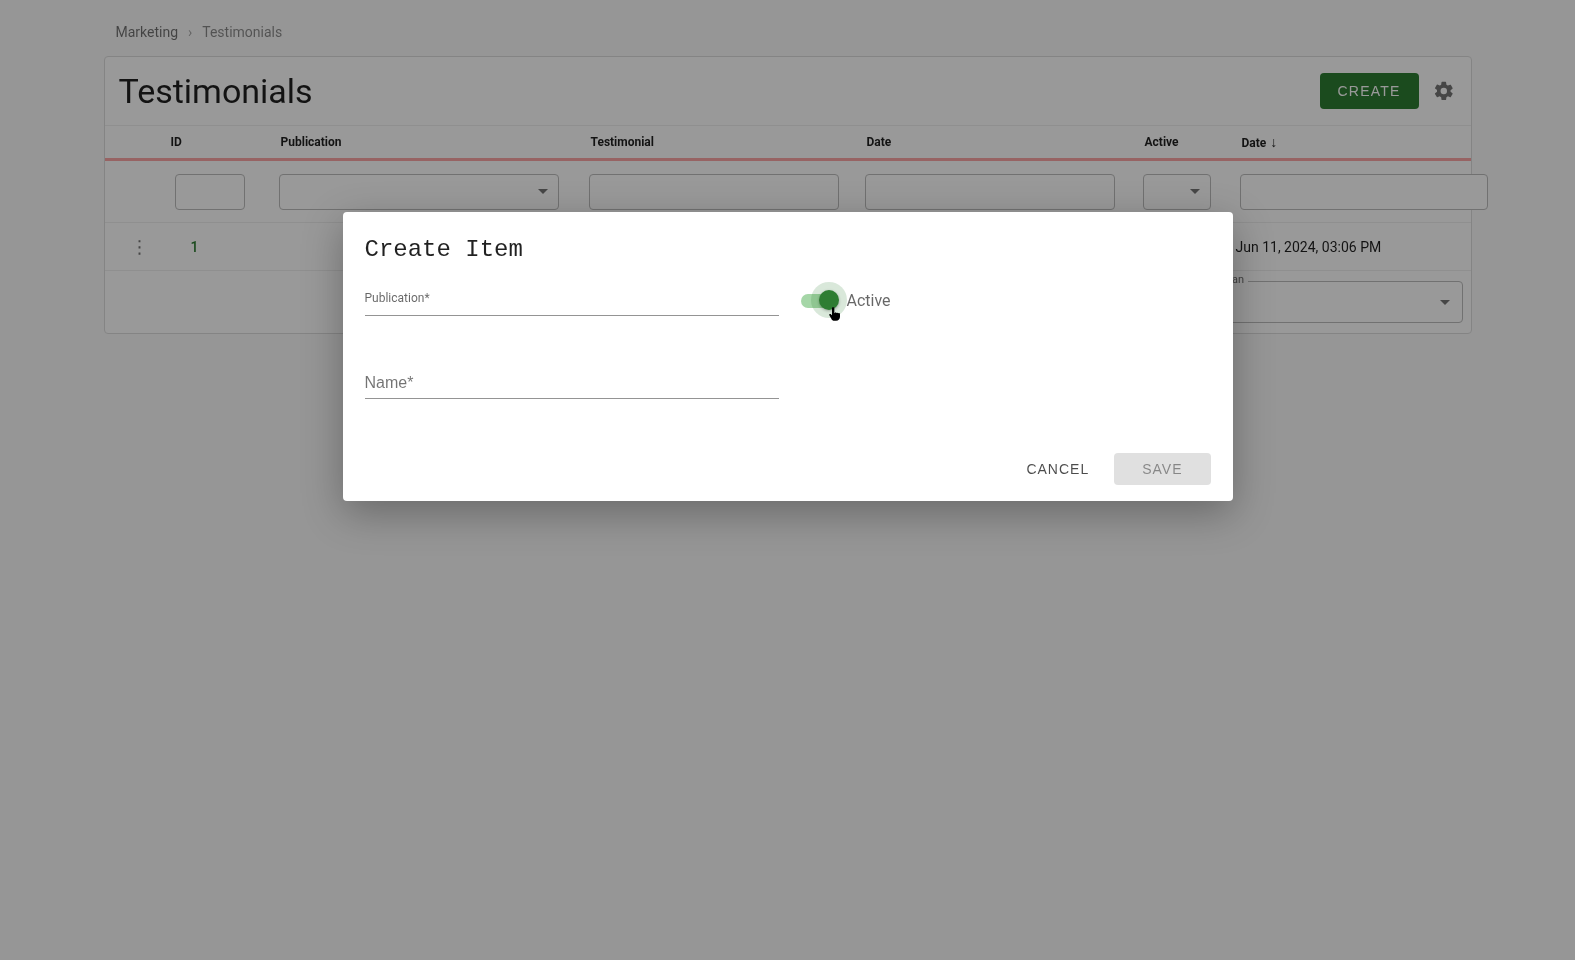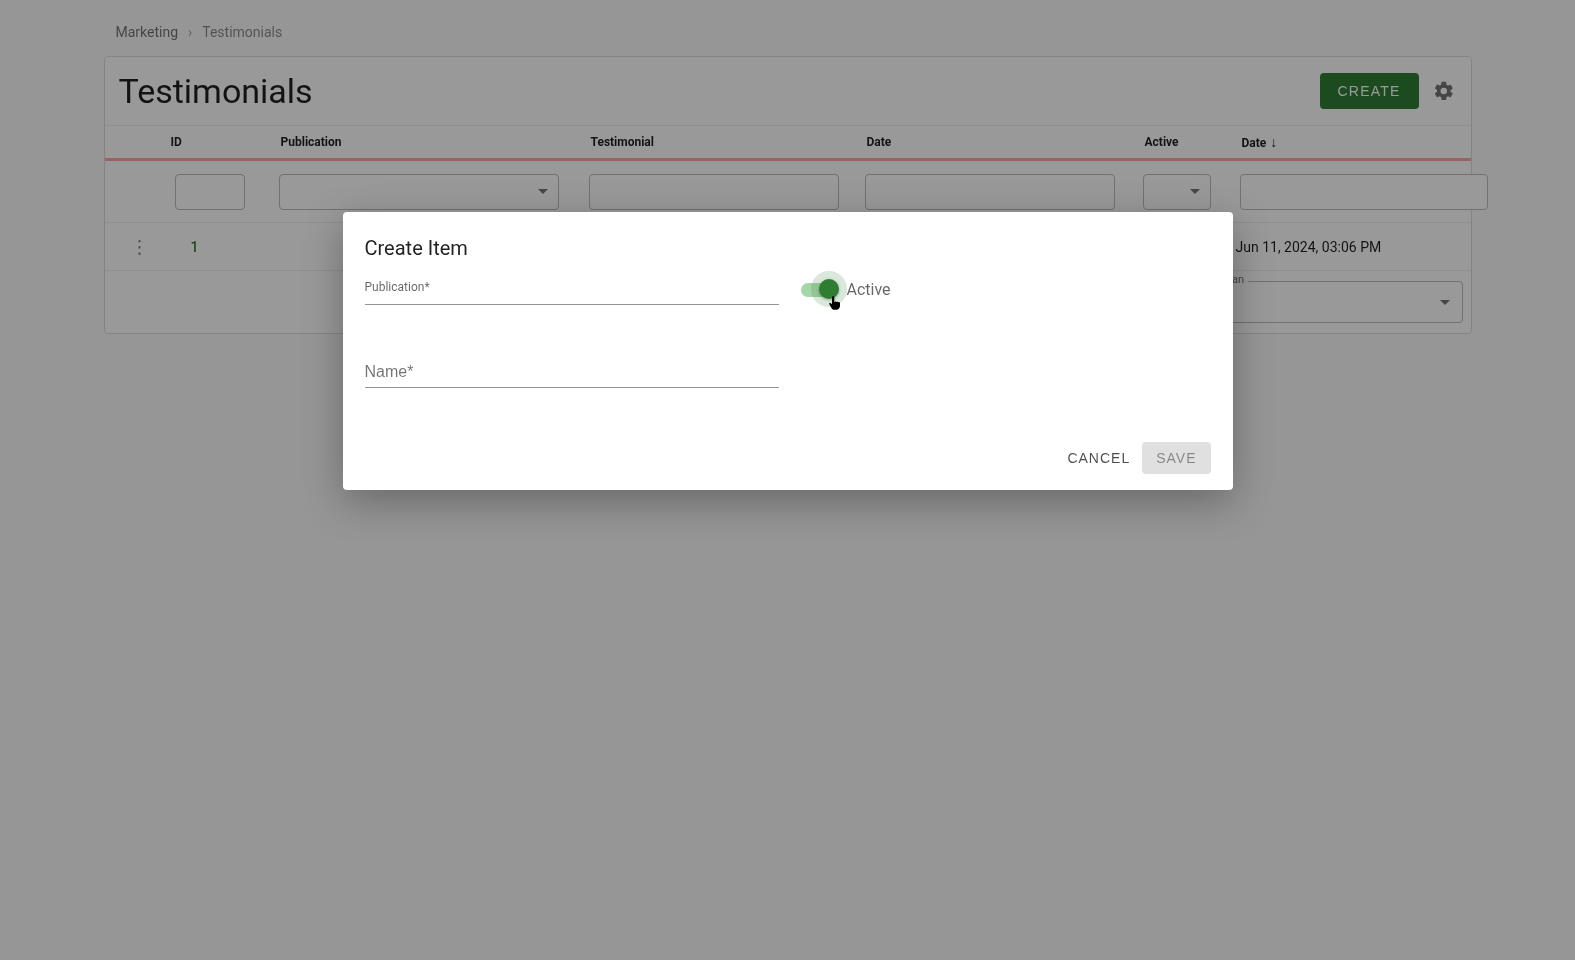--- a/index.html
+++ b/index.html
@@ -188,24 +188,25 @@
     }
     .dialog {
       width: 890px;
       background: #fff;
       border-radius: 4px;
       box-shadow: 0 12px 40px rgba(0,0,0,0.3);
       padding: 24px 22px 16px 22px;
       position: relative;
     }
     .dialog-title {
-      font-size: 20px;
+      font-size: 24px;
       font-weight: 400;
-      margin-bottom: 20px;
-      color: rgba(0,0,0,0.87);
+      margin-bottom: 28px;
+      color: rgba(0,0,0,0.87);
+      font-family: Liberation Mono, monospace;
     }
     .row1 {
       display: flex;
       gap: 18px;
       margin-bottom: 52px;
     }
     .field-underline {
       position: relative;
       border: none;
       border-bottom: 1px solid rgba(0,0,0,0.42);
@@ -304,41 +305,41 @@
       border-bottom: 1px solid rgba(0,0,0,0.42);
       font-size: 16px;
       padding: 4px 0;
       resize: both;
       outline: none;
       font-family: inherit;
     }
     .dialog-actions {
       display: flex;
       justify-content: flex-end;
-      gap: 0;
+      gap: 13px;
       margin-top: 54px;
     }
     .btn-cancel {
       background: transparent;
       border: none;
       color: rgba(0,0,0,0.7);
       font-weight: 500;
       letter-spacing: 1px;
       font-size: 14px;
       padding: 8px 12px;
       cursor: pointer;
     }
     .btn-save {
       background: #e0e0e0;
       border: none;
       color: rgba(0,0,0,0.4);
       font-weight: 500;
       letter-spacing: 1px;
       font-size: 14px;
-      padding: 8px 14px;
+      padding: 8px 28px;
       border-radius: 4px;
       cursor: not-allowed;
     }
   </style>
 </head>
 <body>
 
 <div class="wrap">
 
   <div class="breadcrumb">

